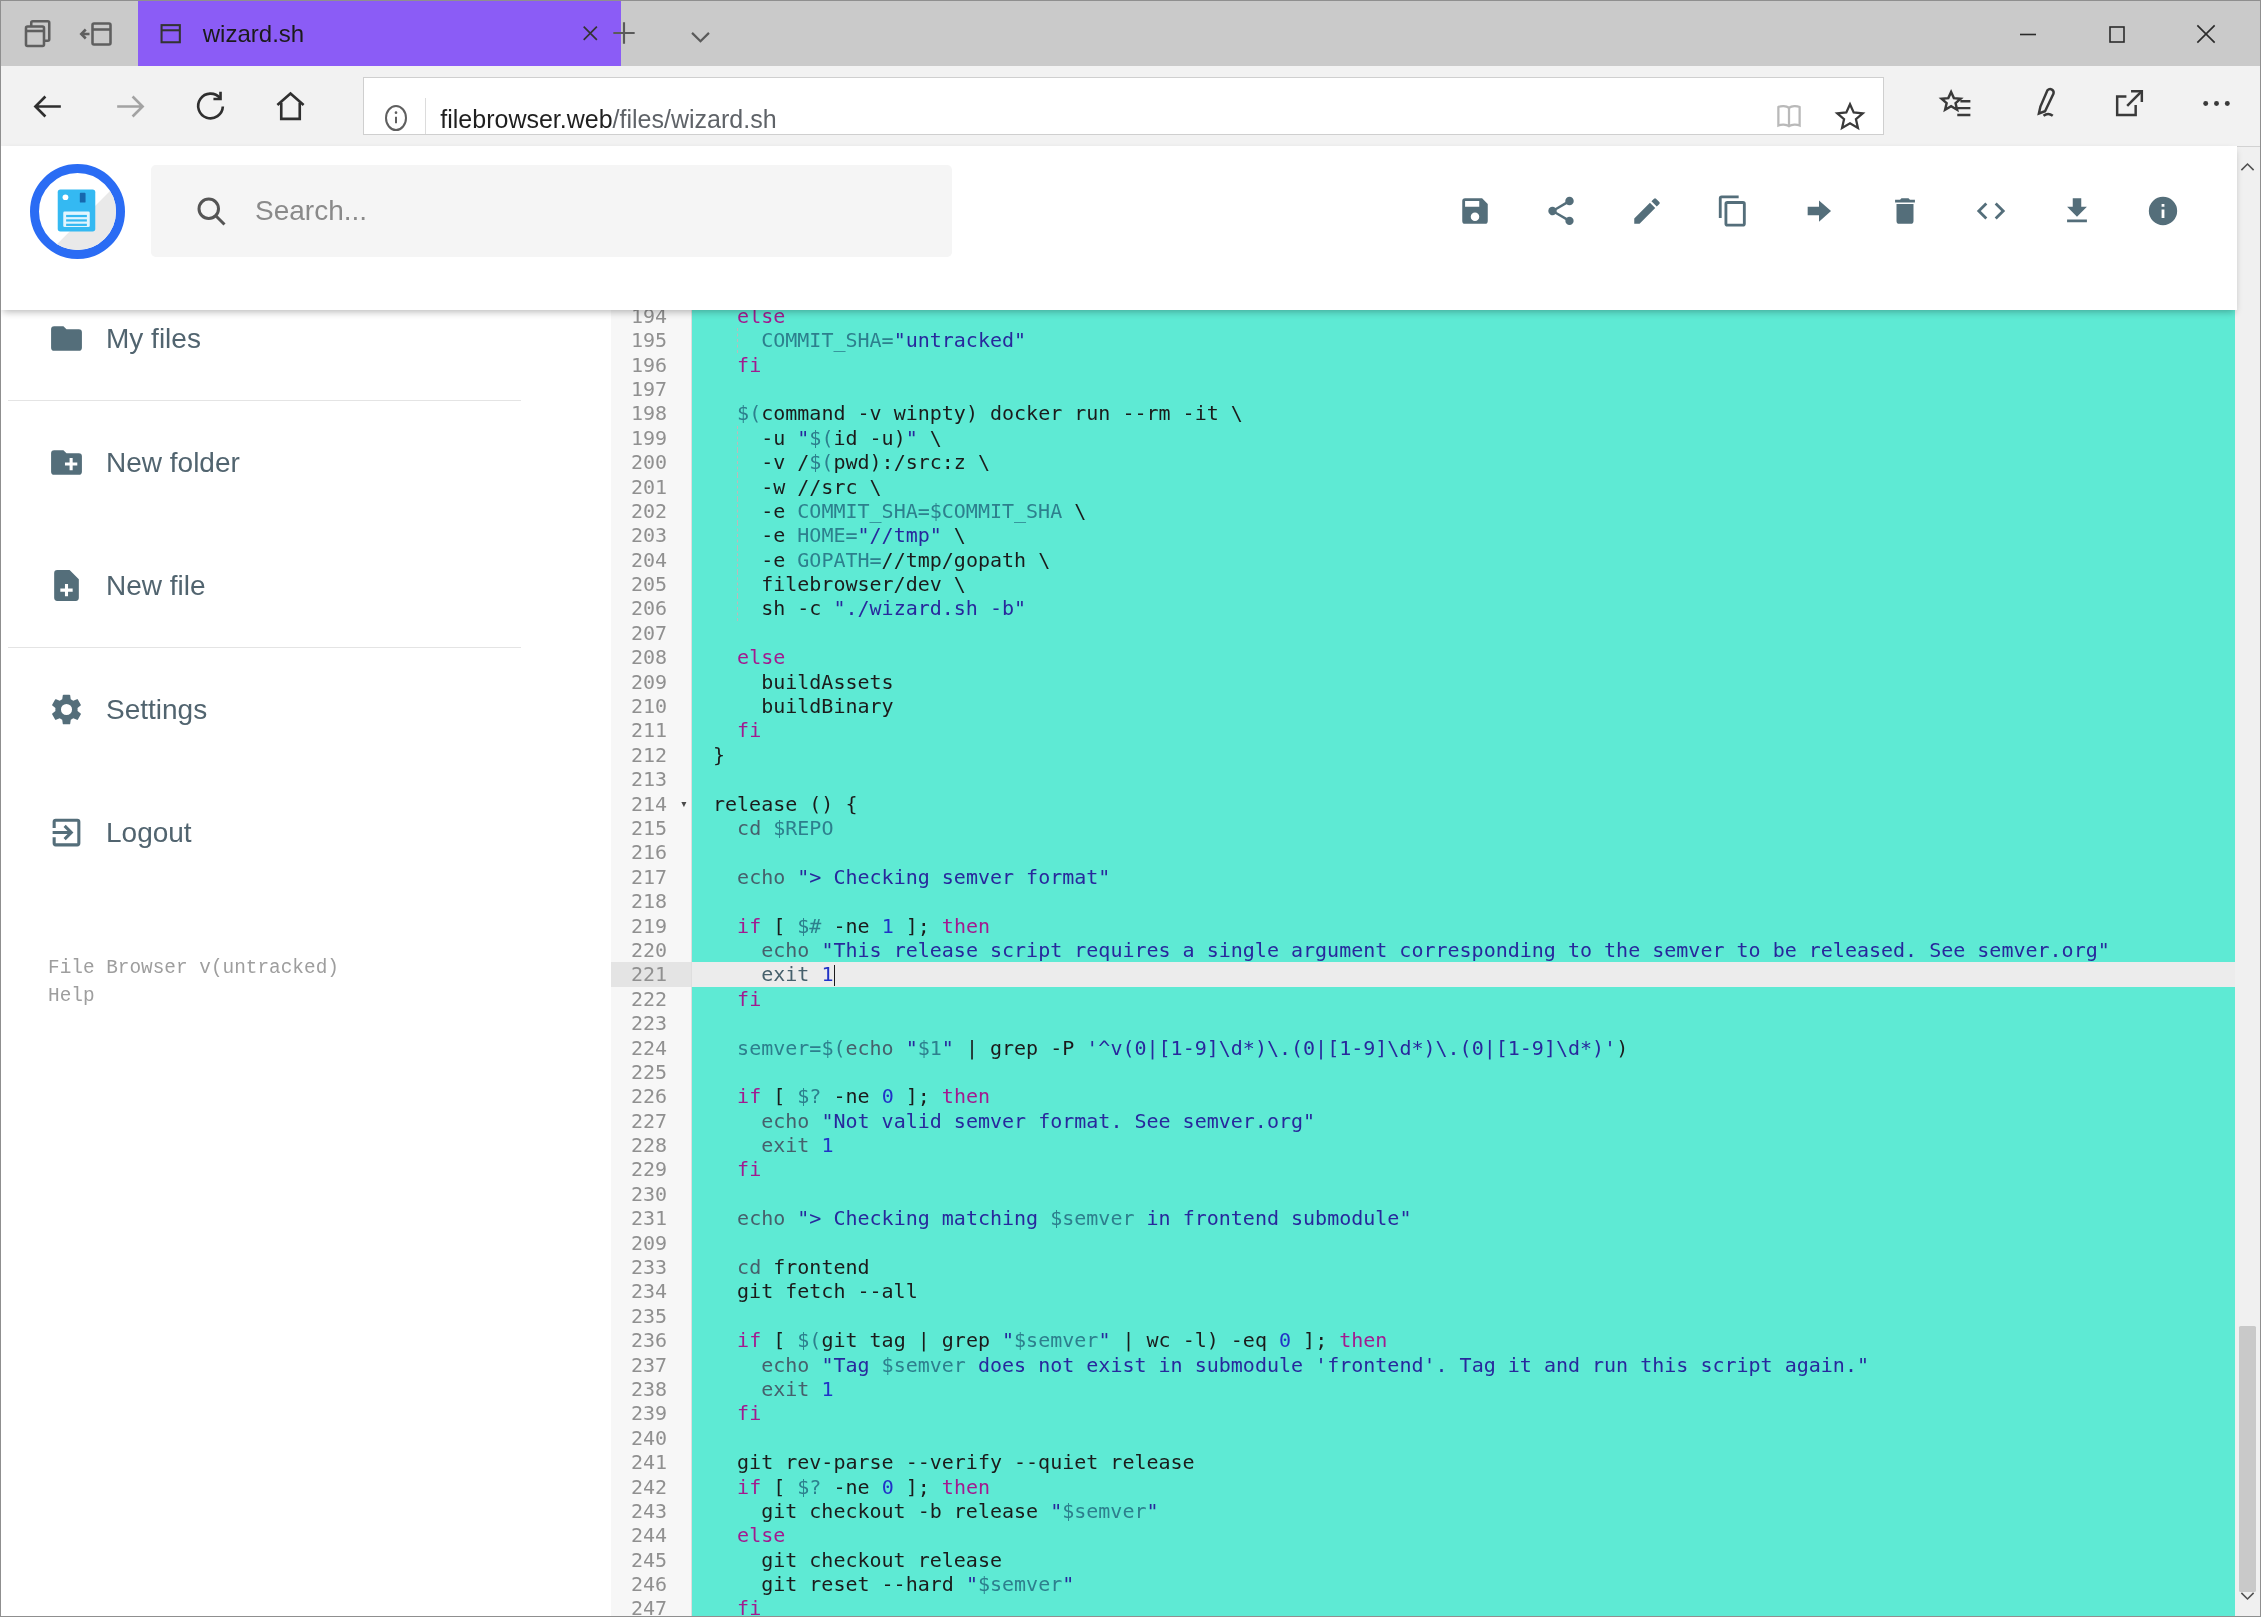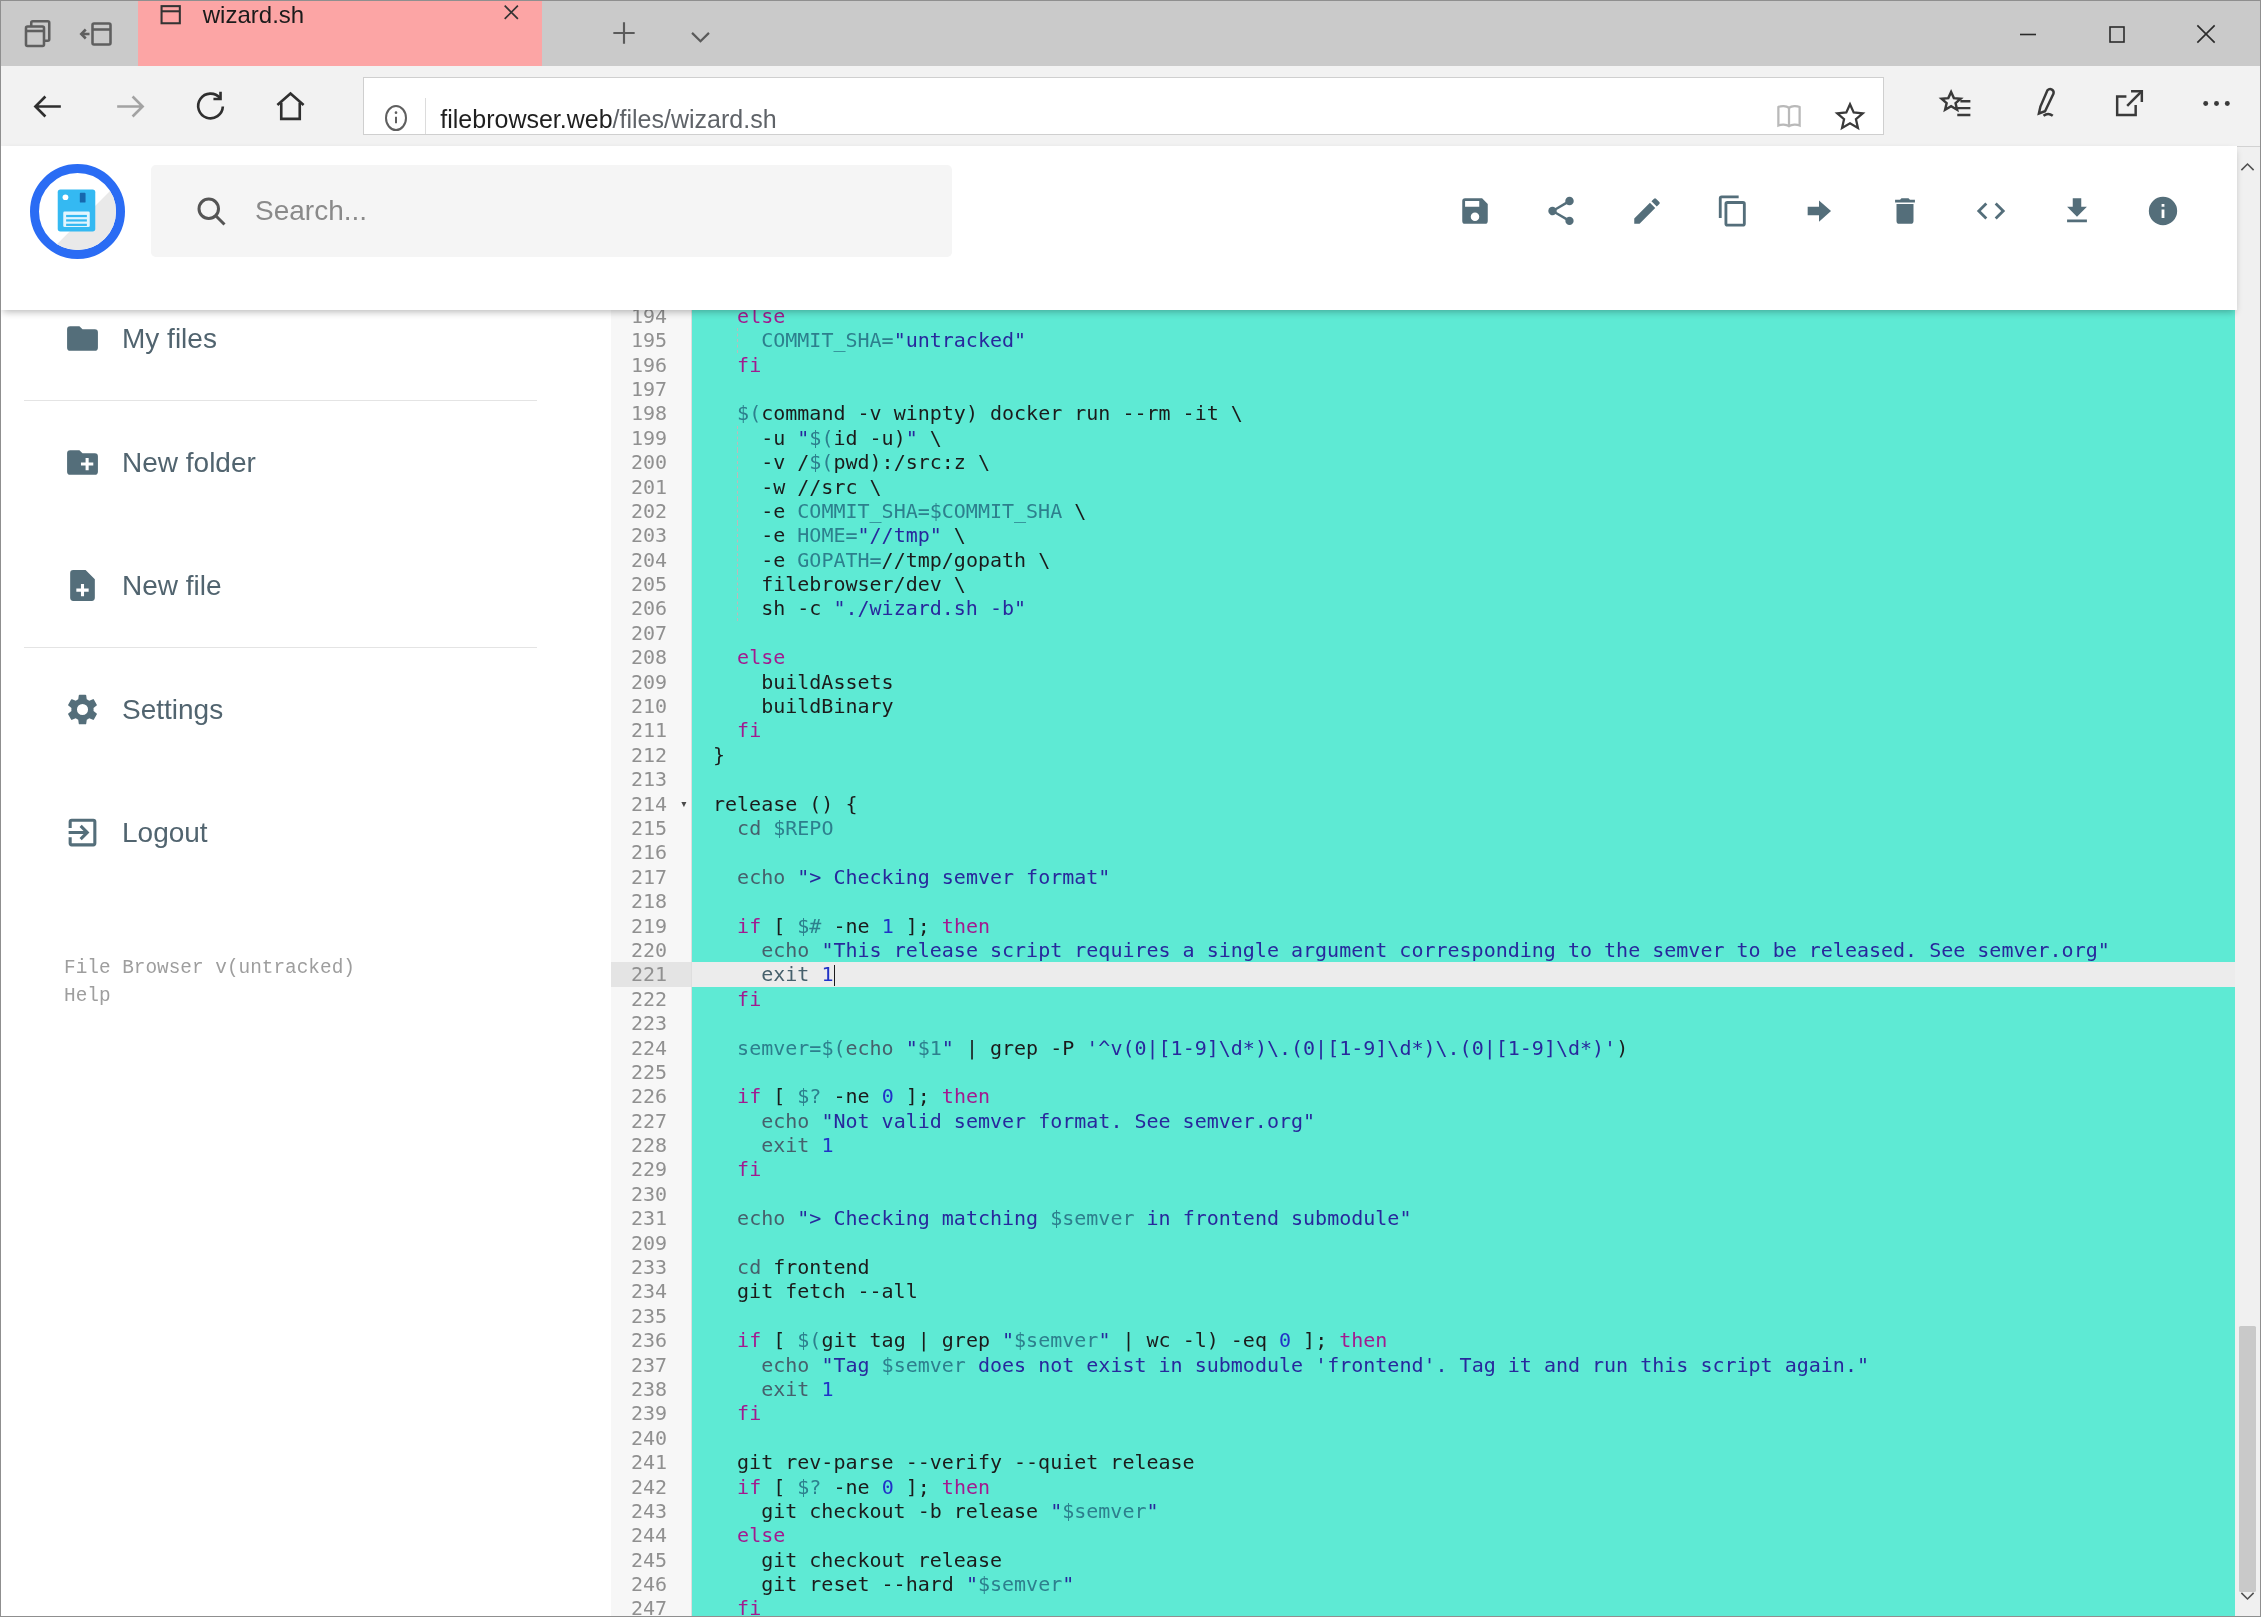--- a/index.html
+++ b/index.html
@@ -1,22 +1,22 @@
 <!DOCTYPE html>
 <html style="font-size:13px"><head>
 <meta charset="utf-8">
 <style>
   html,body{margin:0;padding:0;background:#e8e8e8;}
   .window{position:relative;width:2261px;height:1617px;background:#fff;overflow:hidden;
     font-family:"Liberation Sans",sans-serif;border:0.8px solid #8f8f8f;box-sizing:border-box;}
   
   .tabbar{position:absolute;left:0;top:0;width:100%;height:65px;background:#cacaca;}
   .tabstrip-icon{position:absolute;top:14.5px;color:#5f5f5f;}
-  .tab{position:absolute;left:137px;top:0;width:404px;height:65px;background:#fca5a5;
-    display:flex;align-items:flex-start;padding:0 19.4px;box-sizing:border-box;}
+  .tab{position:absolute;left:137px;top:0;width:483px;height:65px;background:#8b5cf6;
+    display:flex;align-items:center;padding:0 19.4px;box-sizing:border-box;}
   .tab-title{font-size:24px;color:#1b1b1b;margin-left:18px;flex:1;}
   .tab-close{color:#333;margin-left:9.7px;}
   .newtab{position:absolute;left:607px;top:16px;color:#5a5a5a;}
   .tabchev{position:absolute;left:685px;top:21px;color:#5a5a5a;}
   .winbtn{position:absolute;top:0;width:81px;height:65px;display:flex;align-items:center;justify-content:center;color:#2b2b2b;}
   .navbar{position:absolute;left:0;top:65px;width:100%;height:81px;background:#f2f2f2;border-bottom:0.8px solid #d2d2d2;box-sizing:border-box;}
   .nav-icon{position:absolute;top:22px;color:#2f2f2f;}
   .nav-icon.disabled{color:#a3a3a3;}
   .addr{position:absolute;left:362px;top:10.5px;width:1521px;height:58px;background:#fff;
     border:0.8px solid #cfcfcf;display:flex;align-items:flex-end;box-sizing:border-box;}
@@ -36,21 +36,21 @@
   .logo svg{position:relative;z-index:2;margin:11.3px 0 0 11.3px;}
   .searchbox{position:absolute;left:150px;top:19.4px;width:801px;height:92px;background:#f5f5f5;
     border-radius:4.8px;display:flex;align-items:center;}
   .searchbox svg{margin-left:42px;color:#555;}
   .searchbox input{border:none;background:transparent;outline:none;font-size:28px;color:#333;
     margin-left:24px;flex:1;font-family:"Liberation Sans",sans-serif;}
   .searchbox input::placeholder{color:#8a8a8a;}
   .toolbar{position:absolute;left:1450px;top:0;width:736px;height:129px;display:flex;align-items:center;justify-content:space-between;}
   .tb-btn{width:48px;height:48px;border:none;background:transparent;color:#546e7a;display:flex;align-items:center;justify-content:center;padding:0;}
   
-  .sidebar{position:absolute;left:0;top:274px;width:601px;bottom:0;padding-top:2px;box-sizing:border-box;margin-left:16px;}
+  .sidebar{position:absolute;left:0;top:274px;width:601px;bottom:0;padding-top:2px;box-sizing:border-box;}
   .side-item{height:123px;display:flex;align-items:center;color:#546e7a;}
   .side-item svg{margin-left:47px;flex:none;}
   .side-label{font-size:28px;margin-left:21px;color:#51646f;}
   .side-div{height:0;border-top:0.8px solid #e4e4e4;margin:0 81px 0 6.5px;}
   .side-footer{margin:60px 0 0 47px;font-size:19.4px;color:#9e9e9e;line-height:28px;font-family:Liberation Mono, monospace;}
   
   .editor{position:absolute;left:610px;top:274px;right:25px;bottom:0;overflow:hidden;background:#5eead4;}
   .lines{margin-top:-20px;}
   .cl{display:flex;height:24.4px;font-family:"DejaVu Sans Mono",monospace;font-size:20px;line-height:24.4px;}
   .gut{position:relative;flex:none;width:81px;background:#f7f7f7;border-right:0.8px solid #dedede;

